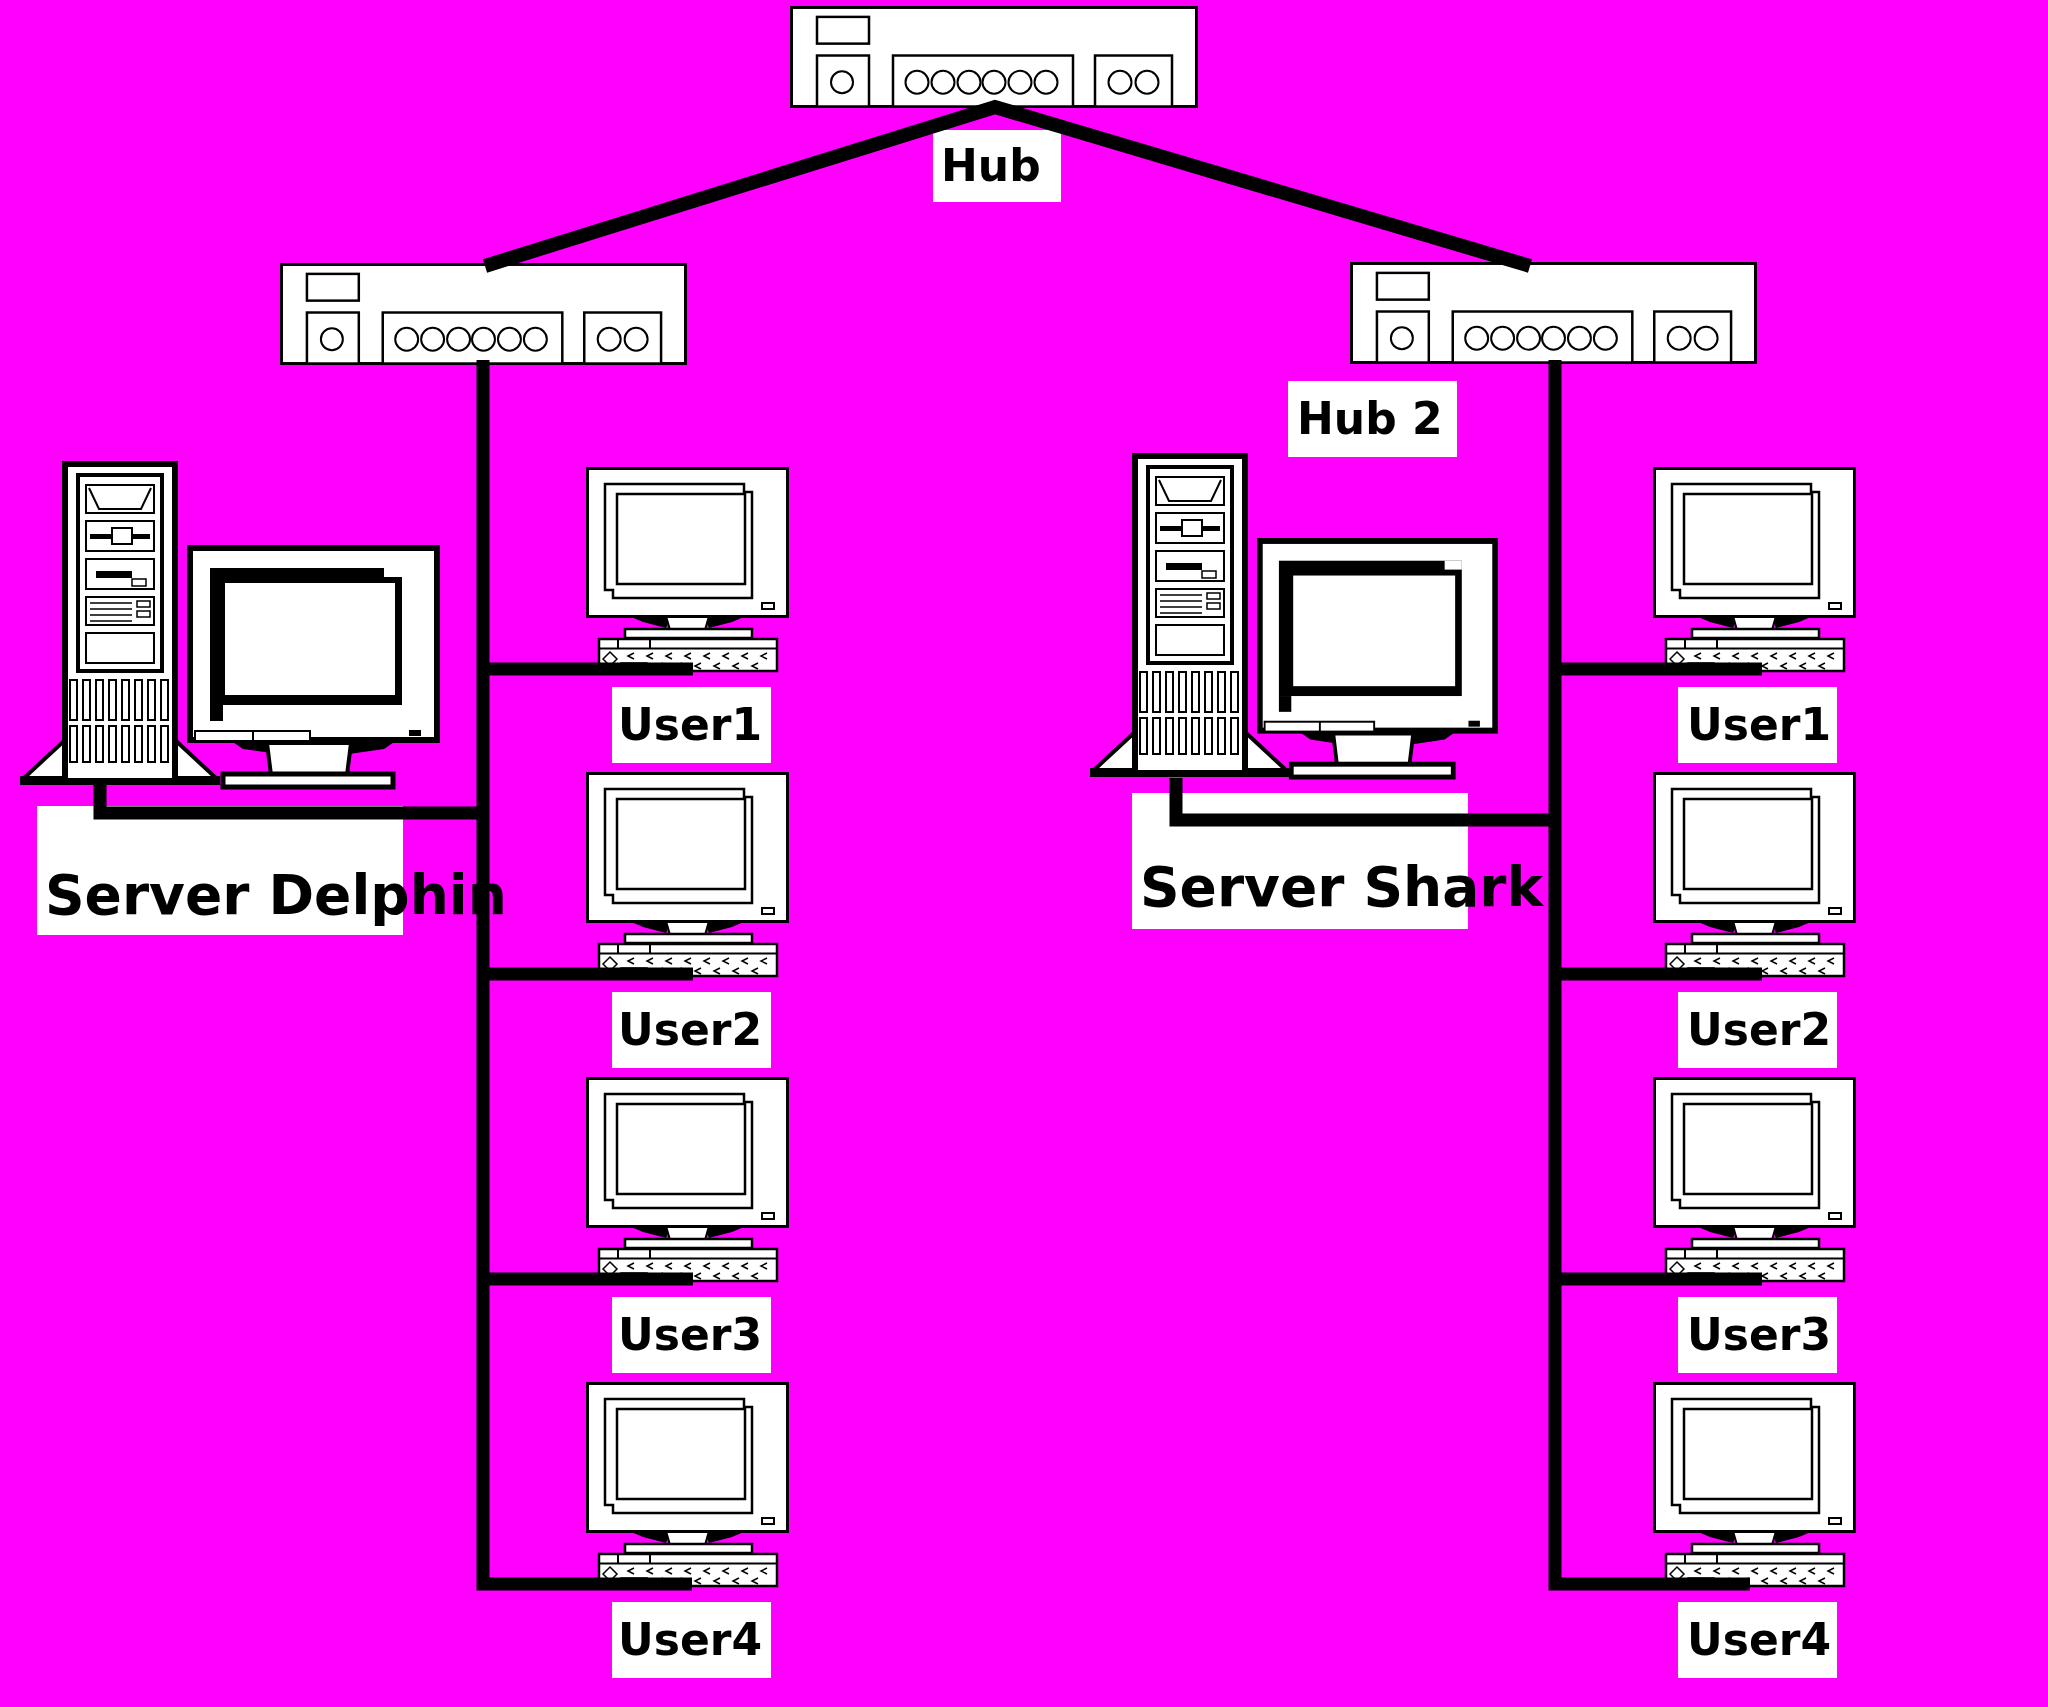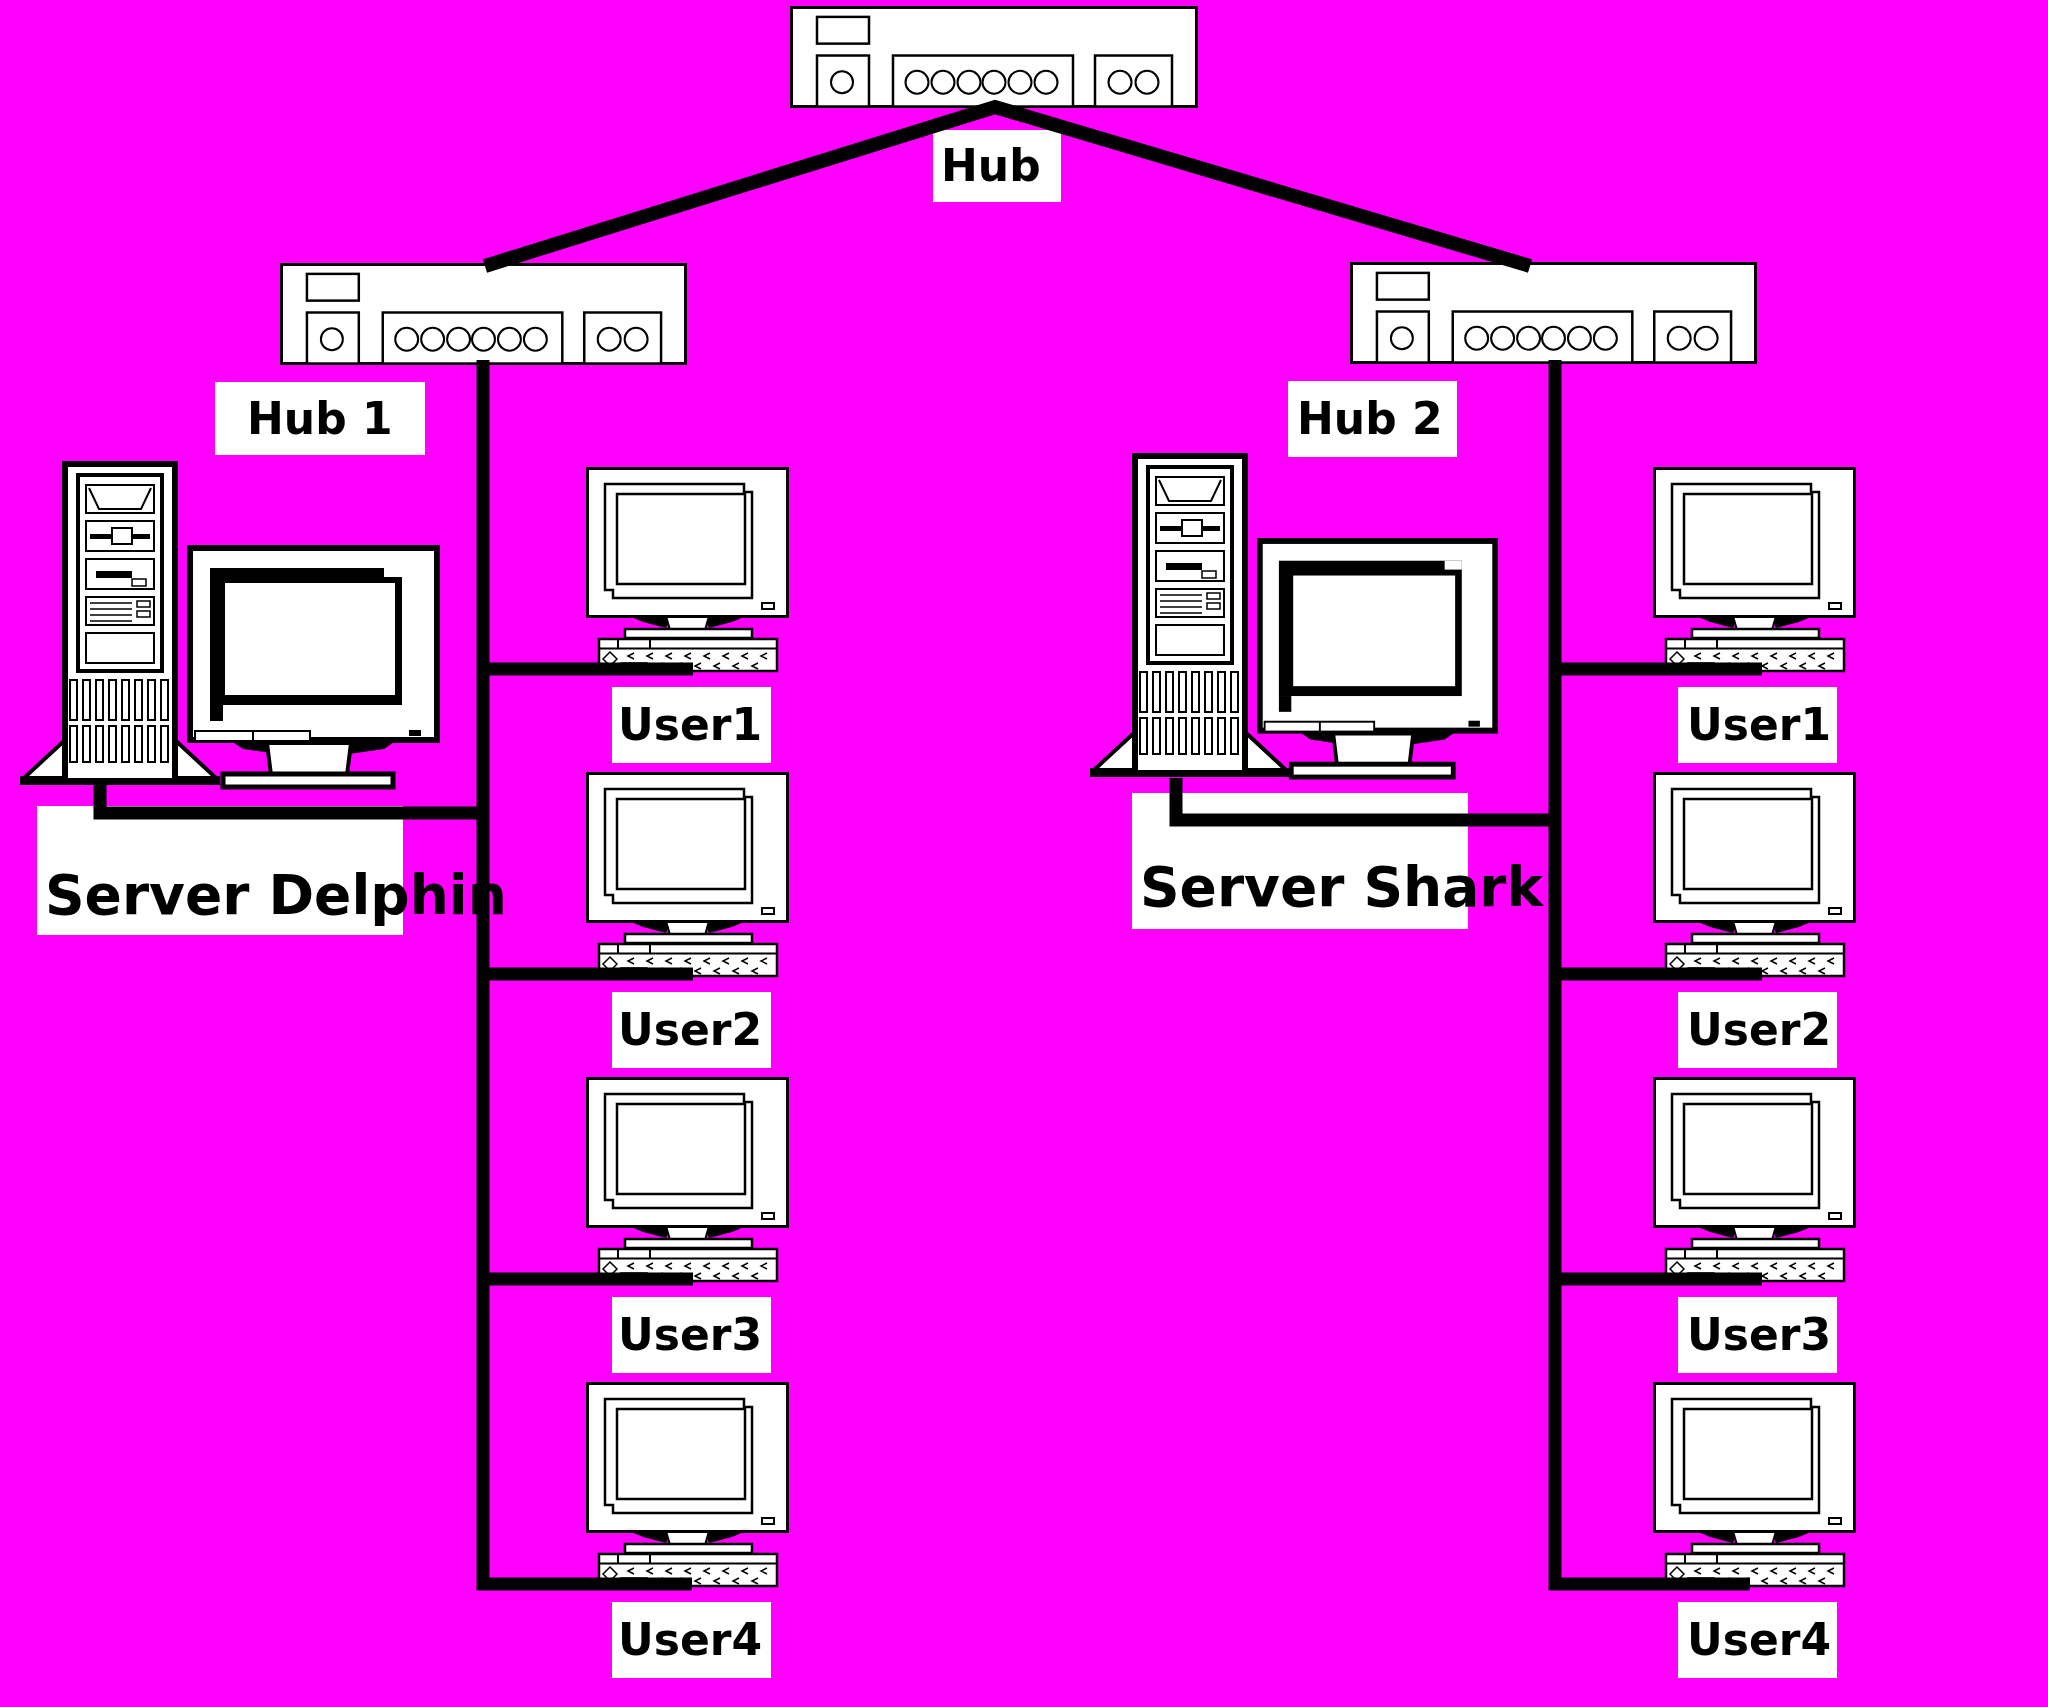--- a/index.html
+++ b/index.html
@@ -30,21 +30,20 @@
   .ln{fill:none;stroke:#000000;}
   .cable{fill:none;stroke:#000000;}
 </style>
 </head>
 <body>
 
 <div id="canvas" style="background: rgb(255, 0, 255);">
 
   <div class="label" style="left: 933px; top: 130px; width: 120px; height: 72px; padding-left: 8px; background: rgb(255, 255, 255); color: rgb(0, 0, 0);">Hub</div>
 
-  <div class="label" style="left: 215px; top: 382px; width: 178px; height: 73px; padding-left: 32px; background: rgb(255, 255, 255); color: rgb(0, 0, 0);">Hub 1</div>
 
   <div class="label" style="left: 1288px; top: 381px; width: 160px; height: 76px; padding-left: 9px; background: rgb(255, 255, 255); color: rgb(0, 0, 0);">Hub 2</div>
 
   <div class="label bottom" style="left: 37px; top: 806px; width: 358px; height: 117px; padding-left: 8px; padding-bottom: 12px; background: rgb(255, 255, 255); color: rgb(0, 0, 0);">Server Delphin</div>
 
   <div class="label bottom" style="left: 1132px; top: 793px; width: 328px; height: 122px; padding-left: 8px; padding-bottom: 14px; background: rgb(255, 255, 255); color: rgb(0, 0, 0);">Server Shark</div>
 
   <div class="label" style="left: 612px; top: 687px; width: 153px; height: 76px; padding-left: 6px; background: rgb(255, 255, 255); color: rgb(0, 0, 0);">User1</div>
   <div class="label" style="left: 612px; top: 992px; width: 153px; height: 76px; padding-left: 6px; background: rgb(255, 255, 255); color: rgb(0, 0, 0);">User2</div>
   <div class="label" style="left: 612px; top: 1297px; width: 153px; height: 76px; padding-left: 6px; background: rgb(255, 255, 255); color: rgb(0, 0, 0);">User3</div>

